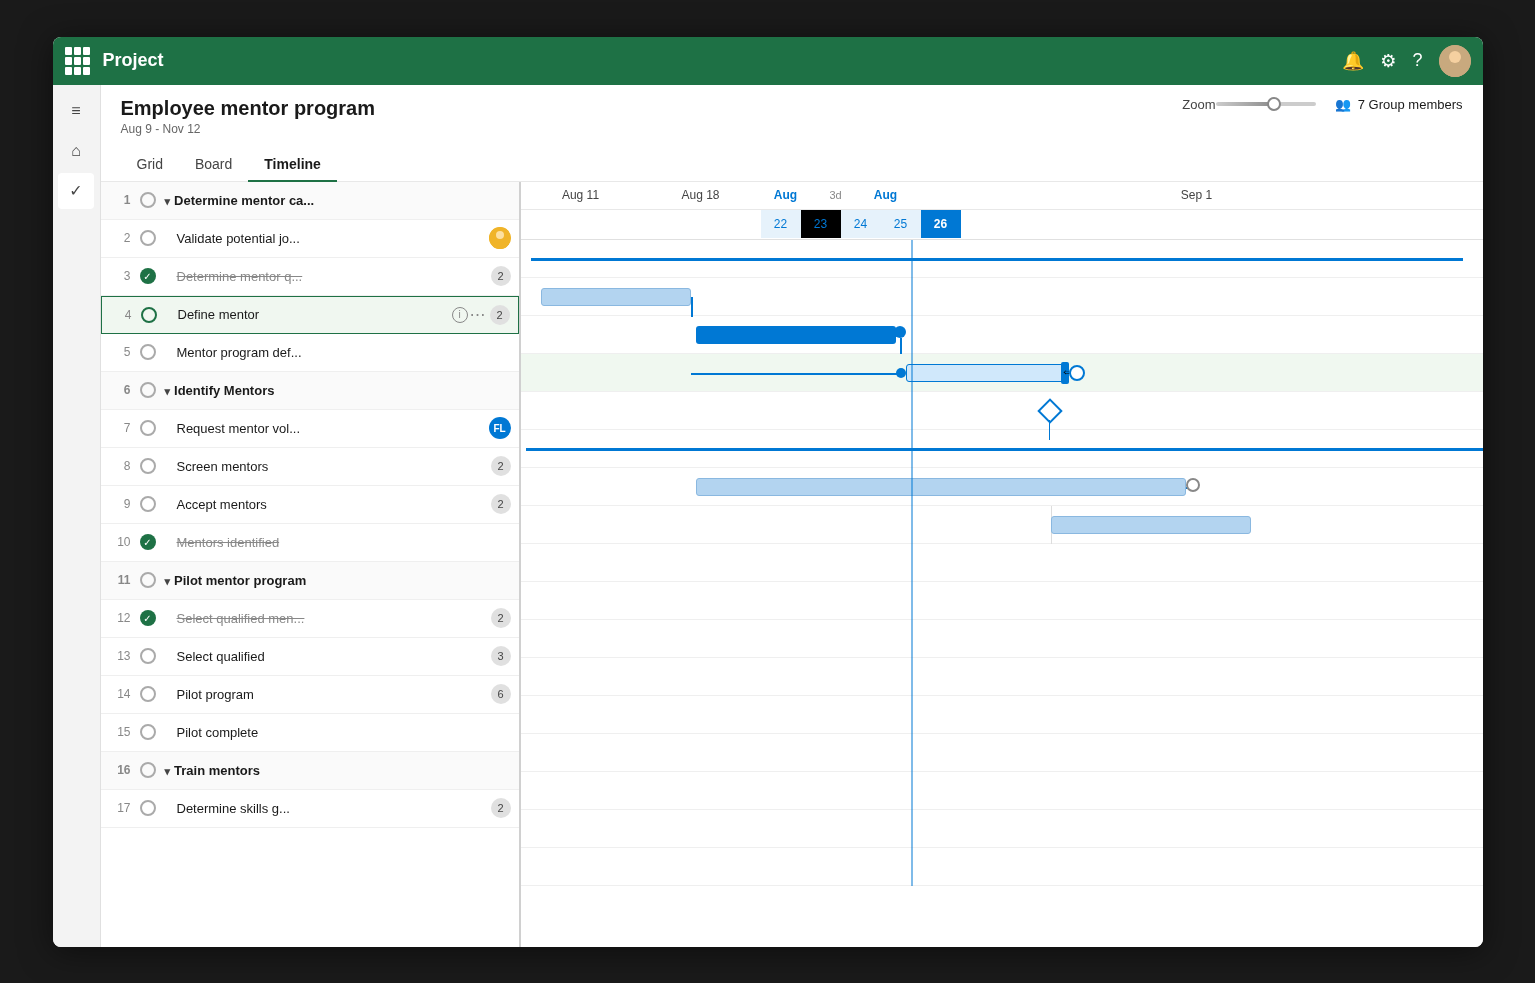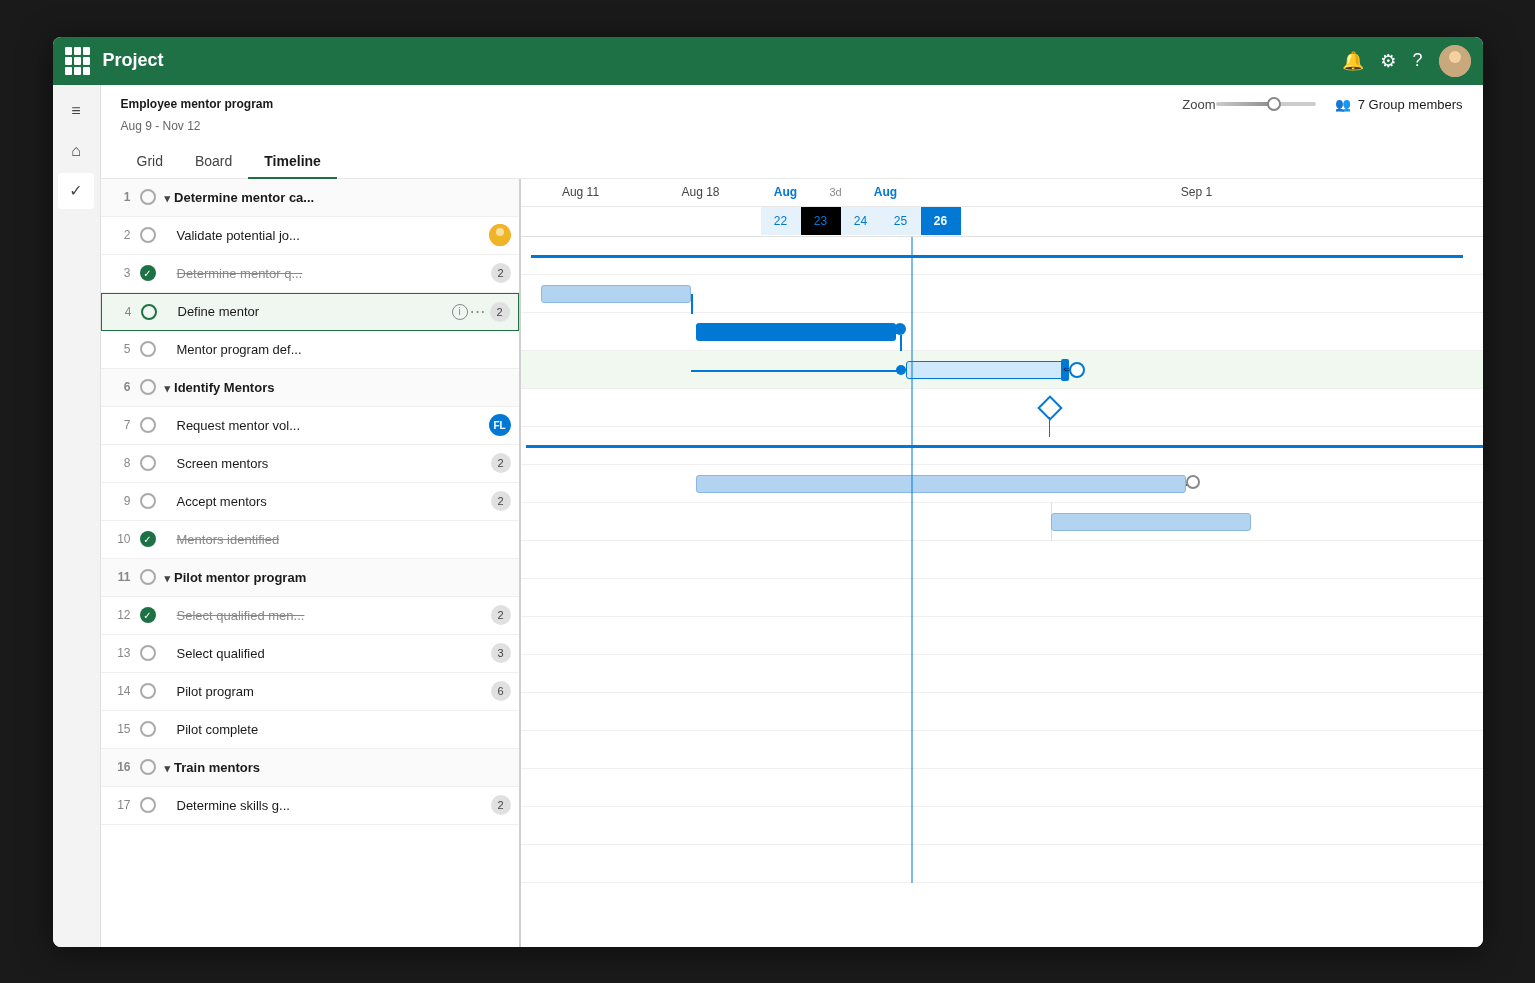--- a/index.html
+++ b/index.html
@@ -97,24 +97,24 @@
       background: #fff;
       border-bottom: 1px solid #e8e8e8;
       flex-shrink: 0;
     }
     .project-title-row {
       display: flex;
       align-items: flex-start;
       justify-content: space-between;
     }
     .project-title {
-      font-size: 12px;
+      font-size: 20px;
       font-weight: 600;
       color: #1a1a1a;
-      margin-bottom: 8px;
+      margin-bottom: 2px;
     }
     .project-dates {
       font-size: 12px;
       color: #666;
       margin-bottom: 8px;
     }
     .header-right {
       display: flex;
       align-items: center;
       gap: 20px;

